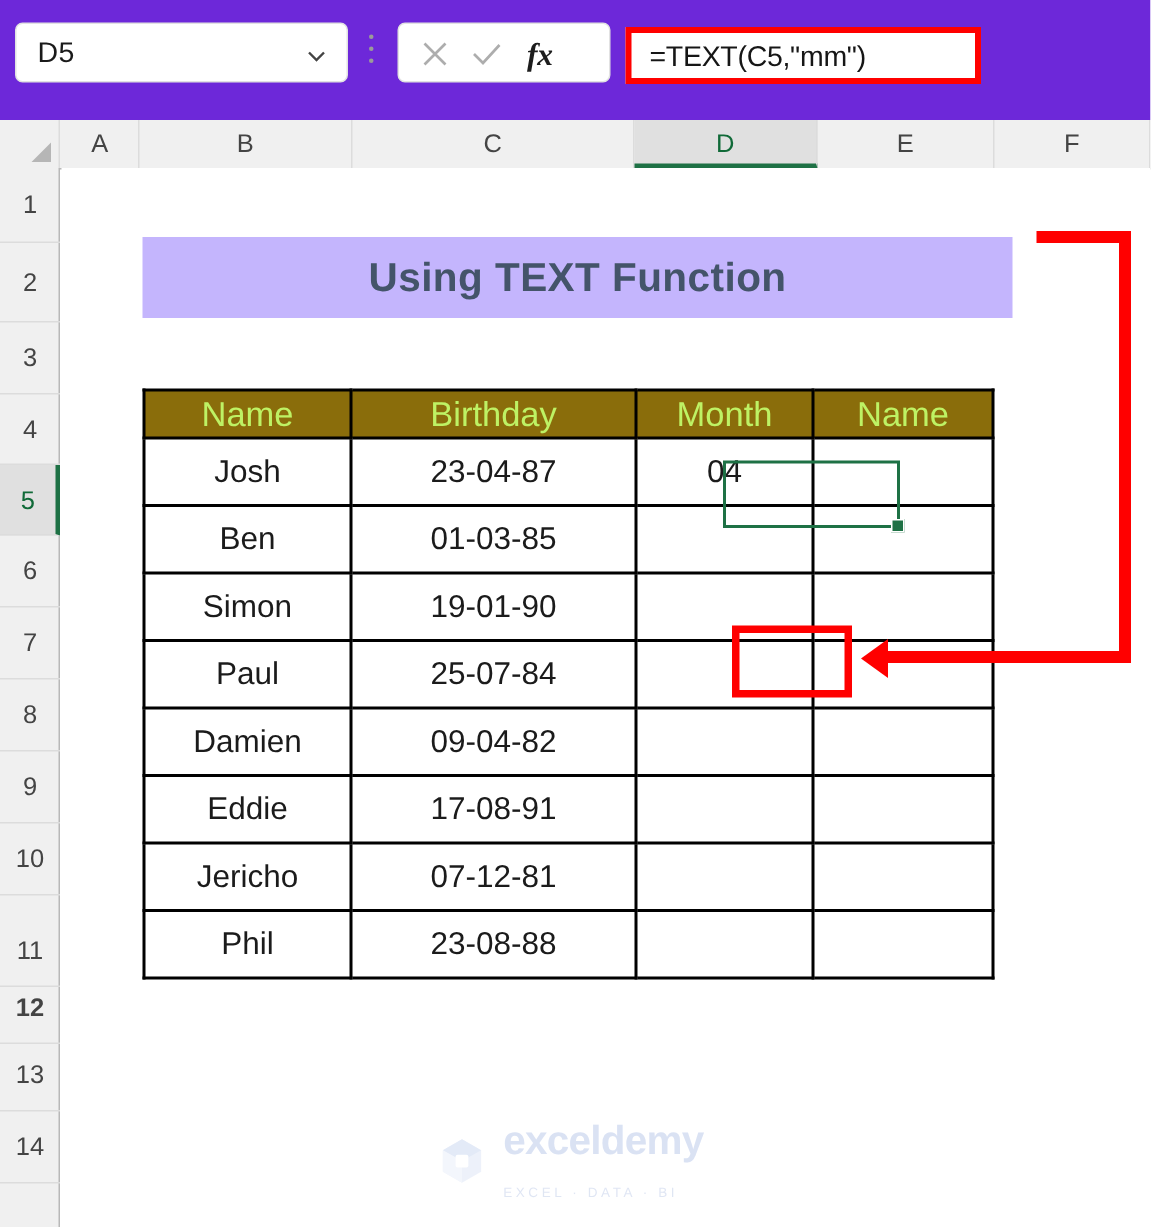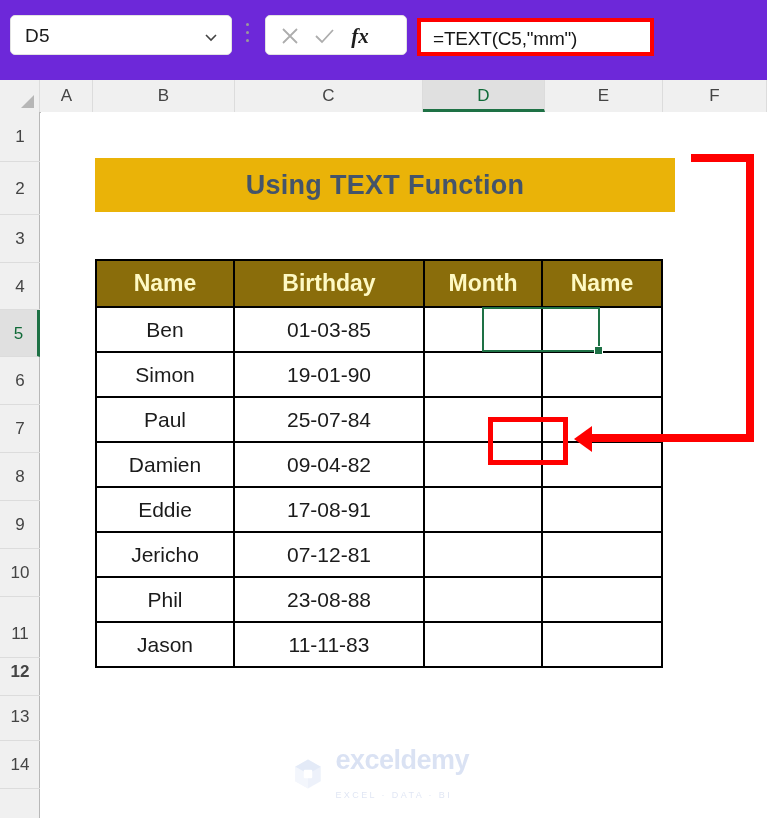--- a/index.html
+++ b/index.html
@@ -171,21 +171,21 @@
     left: 41px; top: 112px;
     width: 726px; height: 706px;
     background: #ffffff;
   }
 
   
   #title-banner {
     position: absolute;
     left: 54px; top: 46px;
     width: 580px; height: 54px;
-    background: #eab308;
+    background: #c4b5fd;
   }
   #title-text {
     width: 100%;
     text-align: center;
     line-height: 54px;
     font-size: 27px;
     font-weight: bold;
     color: #44546a;
     letter-spacing: .3px;
   }
@@ -202,24 +202,24 @@
     height: 45px;
     text-align: center;
     font-size: 21px;
     color: #1b1b1b;
     padding: 0;
     box-sizing: border-box;
     background: #ffffff;
   }
   #table th {
     background: #8a6d0b;
-    color: #fef9c3;
-    font-weight: bold;
+    color: #bef264;
+    font-weight: normal;
     font-size: 23px;
-    height: 47px;
+    height: 32px;
   }
   .c-name  { width: 138px; }
   .c-bday  { width: 190px; }
   .c-month { width: 118px; }
   .c-year  { width: 120px; }
 
   
   #sel-cell {
     position: absolute;
     left: 441px; top: 195px;
@@ -381,20 +381,26 @@
     <thead>
       <tr>
         <th class="c-name">Name</th>
         <th class="c-bday">Birthday</th>
         <th class="c-month">Month</th>
         <th class="c-year">Name</th>
       </tr>
     </thead>
     <tbody id="table-body">
         <tr>
+          <td class="c-name">Josh</td>
+          <td class="c-bday">23-04-87</td>
+          <td class="c-month">04</td>
+          <td class="c-year"></td>
+        </tr>
+        <tr>
           <td class="c-name">Ben</td>
           <td class="c-bday">01-03-85</td>
           <td class="c-month"></td>
           <td class="c-year"></td>
         </tr>
         <tr>
           <td class="c-name">Simon</td>
           <td class="c-bday">19-01-90</td>
           <td class="c-month"></td>
           <td class="c-year"></td>
@@ -419,26 +425,20 @@
         </tr>
         <tr>
           <td class="c-name">Jericho</td>
           <td class="c-bday">07-12-81</td>
           <td class="c-month"></td>
           <td class="c-year"></td>
         </tr>
         <tr>
           <td class="c-name">Phil</td>
           <td class="c-bday">23-08-88</td>
-          <td class="c-month"></td>
-          <td class="c-year"></td>
-        </tr>
-        <tr>
-          <td class="c-name">Jason</td>
-          <td class="c-bday">11-11-83</td>
           <td class="c-month"></td>
           <td class="c-year"></td>
         </tr>
       </tbody>
   </table>
 
   <div id="sel-cell"></div>
   <div id="fill-handle"></div>
 
   <div class="ann" id="ann-h-top"></div>

